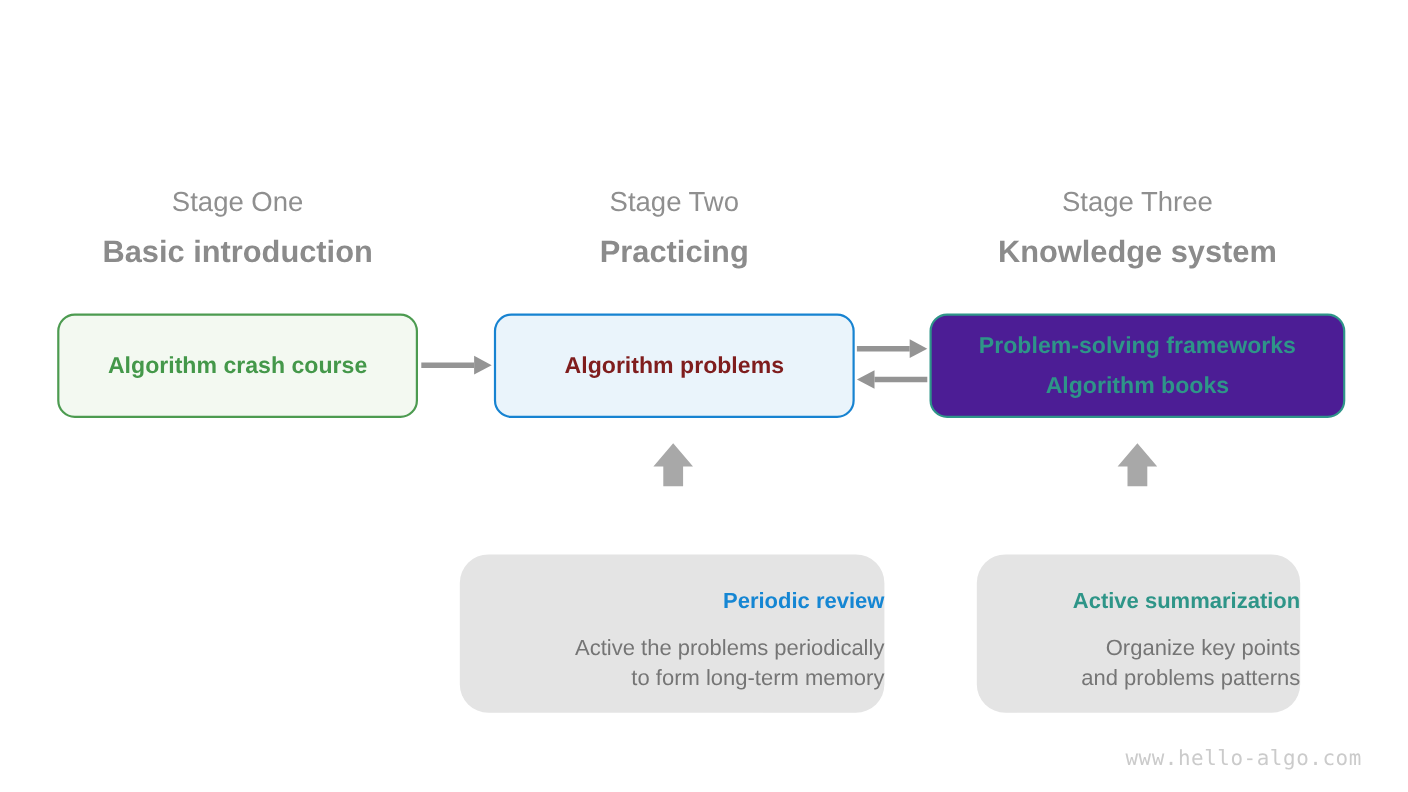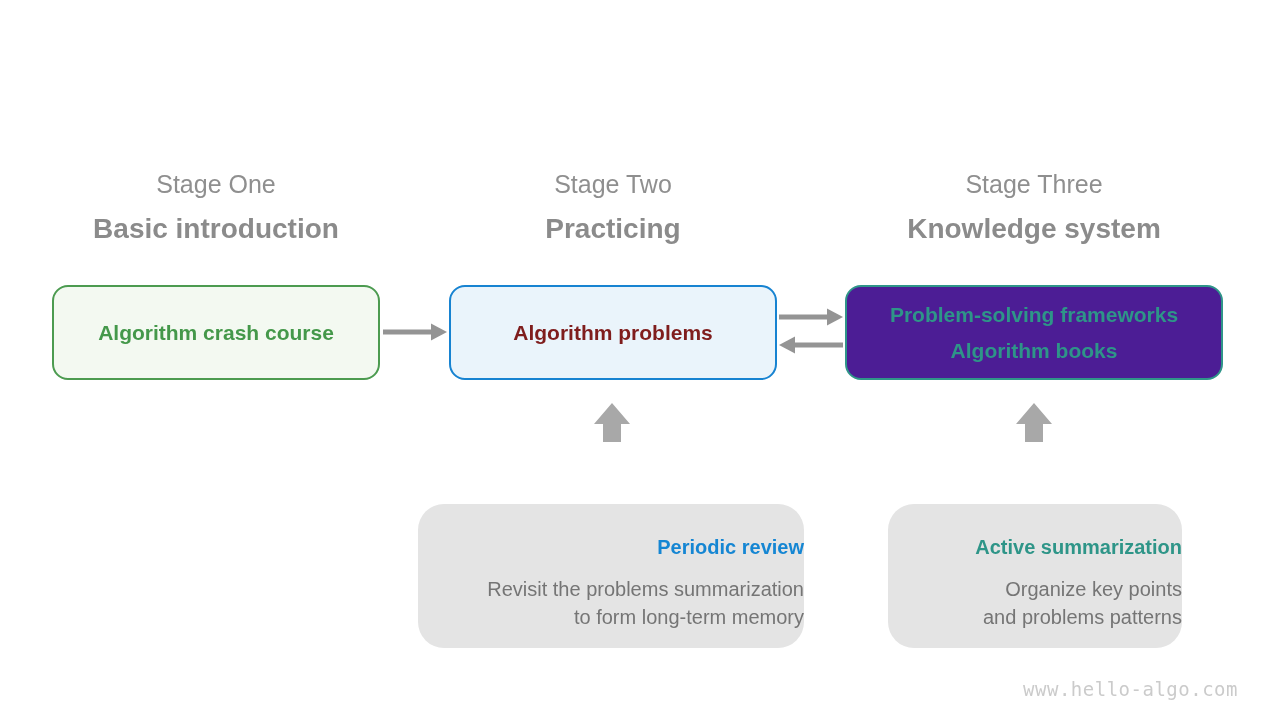--- a/index.html
+++ b/index.html
@@ -160,21 +160,21 @@
     <div>Algorithm problems</div>
   </div>
   <div class="main-box box-teal">
     <div>Problem-solving frameworks</div>
     <div>Algorithm books</div>
   </div>
 
   <div class="note-box n1">
     <div class="note-title blue">Periodic review</div>
     <div class="note-body">
-      <div>Revisit the problems summarization</div>
+      <div>Active the problems periodically</div>
       <div>to form long-term memory</div>
     </div>
   </div>
   <div class="note-box n2">
     <div class="note-title teal">Active summarization</div>
     <div class="note-body">
       <div>Organize key points</div>
       <div>and problems patterns</div>
     </div>
   </div>

